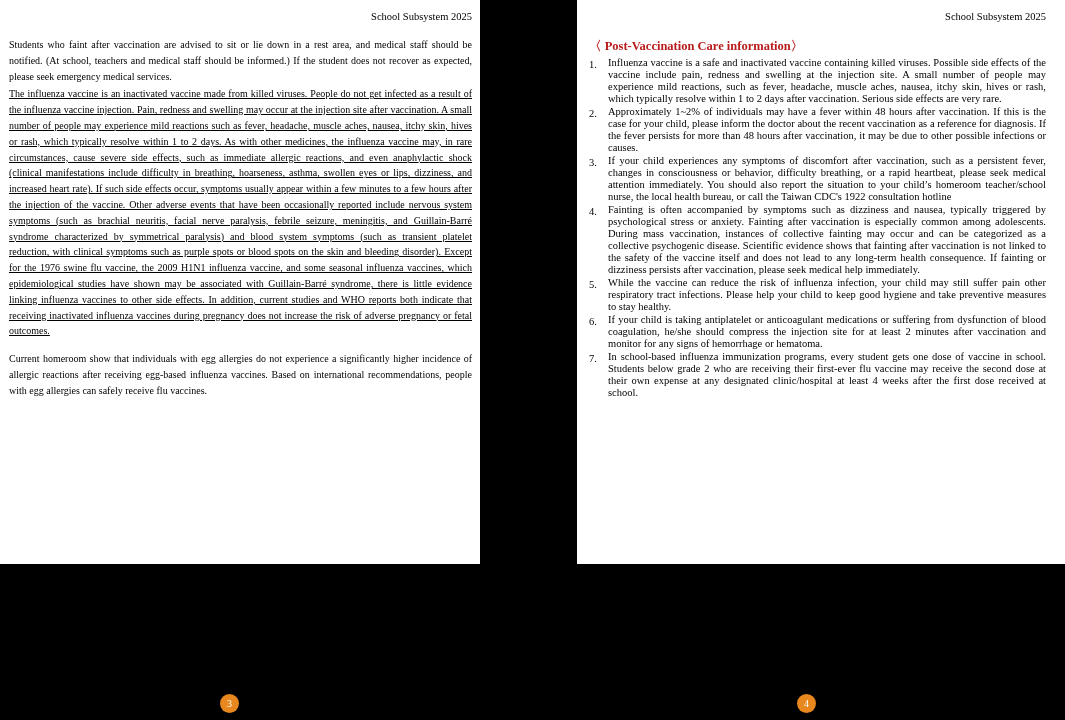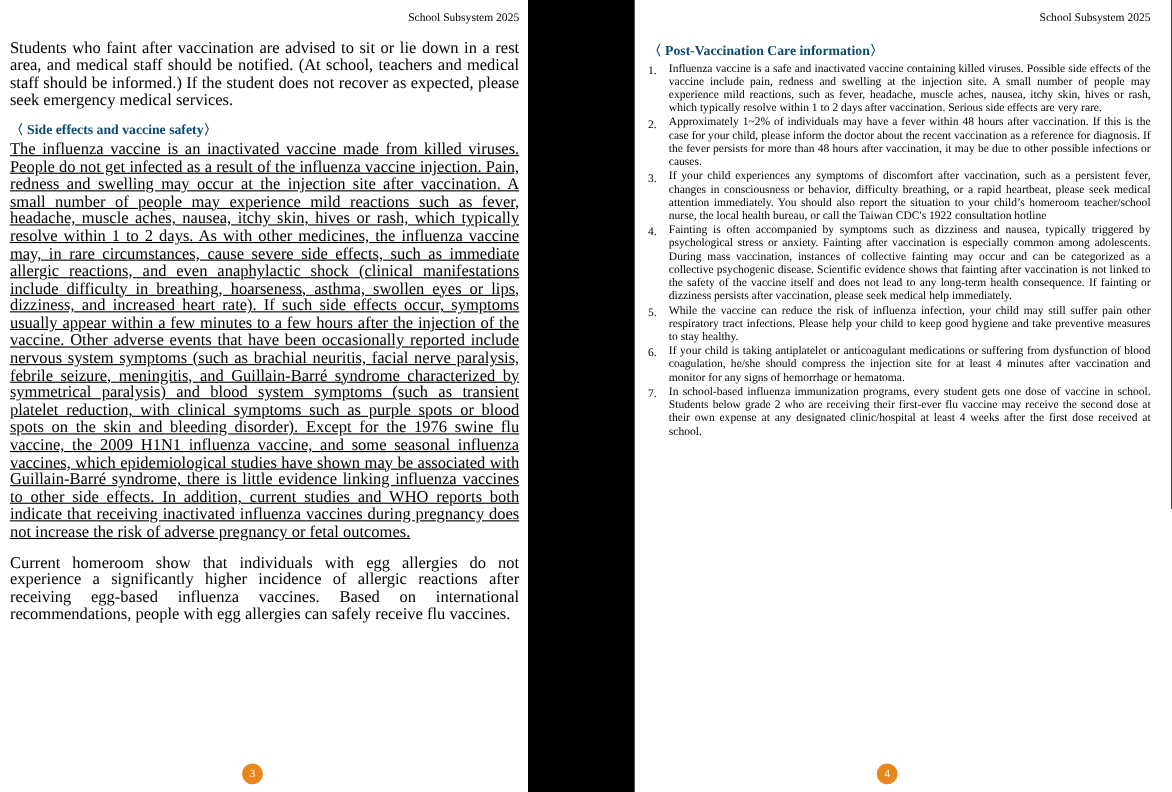--- a/index.html
+++ b/index.html
@@ -6,46 +6,46 @@
   html, body { margin: 0; padding: 0; }
   body {
     width: 1065px; height: 720px;
     background: #000;
     position: relative;
     font-family: "Liberation Serif", serif;
     color: #000;
     overflow: hidden;
   }
   .page {
-    position: absolute; top: 0; height: 720px;
+    position: absolute; top: 0; height: 564px;
     background: #fff;
   }
   .page-left  { left: 0;   width: 480px; padding: 8px 8px 0 9px; }
   .page-right { left: 577px; width: 488px; padding: 8px 19px 0 12px; }
   .gutter {
     position: absolute; top: 0; left: 480px; width: 97px; height: 720px;
     background: #000;
   }
   .page-header {
     text-align: right;
     font-size: 10.5px;
     line-height: 14px;
     margin: 2px 0 0 0;
   }
   .body-text {
-    font-size: 15px;
+    font-size: 10px;
     line-height: 15.8px;
     text-align: justify;
     margin: 0;
   }
   .intro-para   { margin-top: 13px; }
   .section-heading {
     font-size: 12.5px;
     font-weight: bold;
-    color: #0c4a6e;
+    color: #b91c1c;
     margin: 11px 0 3px 0;
     line-height: 15px;
   }
   .para-2 { margin-top: 2px; text-decoration: underline; }
   .para-3 { margin-top: 12px; }
   .right-heading { margin-top: 15px; }
   .num-list { margin-top: 1px; }
   .list-item {
     display: flex;
     align-items: flex-start;
@@ -77,21 +77,20 @@
 </head>
 <body>
 
 <div class="gutter"></div>
 
 <div class="page page-left">
   <div class="page-header">School Subsystem 2025</div>
 
   <p class="body-text intro-para">Students who faint after vaccination are advised to sit or lie down in a rest area, and medical staff should be notified. (At school, teachers and medical staff should be informed.) If the student does not recover as expected, please seek emergency medical services.</p>
 
-  <div class="section-heading">〈 Side effects and vaccine safety〉</div>
 
   <p class="body-text para-2">The influenza vaccine is an inactivated vaccine made from killed viruses. People do not get infected as a result of the influenza vaccine injection. Pain, redness and swelling may occur at the injection site after vaccination. A small number of people may experience mild reactions such as fever, headache, muscle aches, nausea, itchy skin, hives or rash, which typically resolve within 1 to 2 days. As with other medicines, the influenza vaccine may, in rare circumstances, cause severe side effects, such as immediate allergic reactions, and even anaphylactic shock (clinical manifestations include difficulty in breathing, hoarseness, asthma, swollen eyes or lips, dizziness, and increased heart rate). If such side effects occur, symptoms usually appear within a few minutes to a few hours after the injection of the vaccine. Other adverse events that have been occasionally reported include nervous system symptoms (such as brachial neuritis, facial nerve paralysis, febrile seizure, meningitis, and Guillain-Barré syndrome characterized by symmetrical paralysis) and blood system symptoms (such as transient platelet reduction, with clinical symptoms such as purple spots or blood spots on the skin and bleeding disorder). Except for the 1976 swine flu vaccine, the 2009 H1N1 influenza vaccine, and some seasonal influenza vaccines, which epidemiological studies have shown may be associated with Guillain-Barré syndrome, there is little evidence linking influenza vaccines to other side effects. In addition, current studies and WHO reports both indicate that receiving inactivated influenza vaccines during pregnancy does not increase the risk of adverse pregnancy or fetal outcomes.</p>
 
   <p class="body-text para-3">Current homeroom show that individuals with egg allergies do not experience a significantly higher incidence of allergic reactions after receiving egg-based influenza vaccines. Based on international recommendations, people with egg allergies can safely receive flu vaccines.</p>
 
   <div class="page-number-circle">3</div>
 </div>
 
 <div class="page page-right">
   <div class="page-header">School Subsystem 2025</div>
@@ -114,21 +113,21 @@
     <div class="list-item">
       <span class="num">4.</span>
       <span class="item-text">Fainting is often accompanied by symptoms such as dizziness and nausea, typically triggered by psychological stress or anxiety. Fainting after vaccination is especially common among adolescents. During mass vaccination, instances of collective fainting may occur and can be categorized as a collective psychogenic disease. Scientific evidence shows that fainting after vaccination is not linked to the safety of the vaccine itself and does not lead to any long-term health consequence. If fainting or dizziness persists after vaccination, please seek medical help immediately.</span>
     </div>
     <div class="list-item">
       <span class="num">5.</span>
       <span class="item-text">While the vaccine can reduce the risk of influenza infection, your child may still suffer pain other respiratory tract infections. Please help your child to keep good hygiene and take preventive measures to stay healthy.</span>
     </div>
     <div class="list-item">
       <span class="num">6.</span>
-      <span class="item-text">If your child is taking antiplatelet or anticoagulant medications or suffering from dysfunction of blood coagulation, he/she should compress the injection site for at least 4 minutes after vaccination and monitor for any signs of hemorrhage or hematoma.</span>
+      <span class="item-text">If your child is taking antiplatelet or anticoagulant medications or suffering from dysfunction of blood coagulation, he/she should compress the injection site for at least 2 minutes after vaccination and monitor for any signs of hemorrhage or hematoma.</span>
     </div>
     <div class="list-item">
       <span class="num">7.</span>
       <span class="item-text">In school-based influenza immunization programs, every student gets one dose of vaccine in school. Students below grade 2 who are receiving their first-ever flu vaccine may receive the second dose at their own expense at any designated clinic/hospital at least 4 weeks after the first dose received at school.</span>
     </div>
   </div>
 
   <div class="page-number-circle">4</div>
 </div>
 

